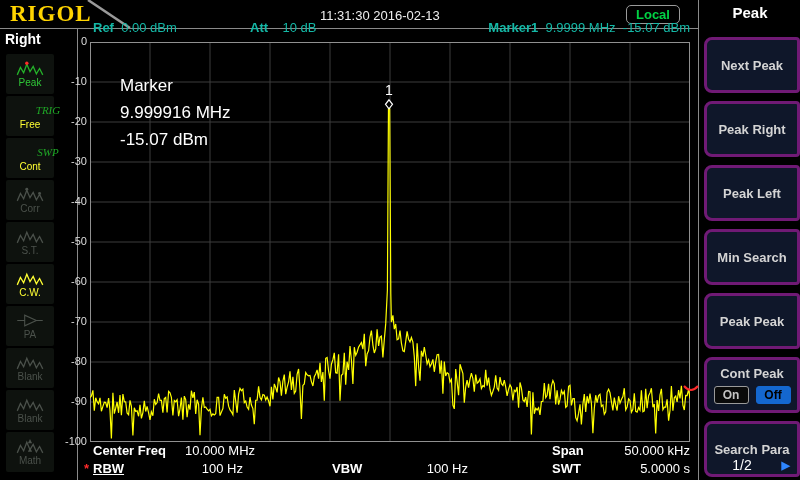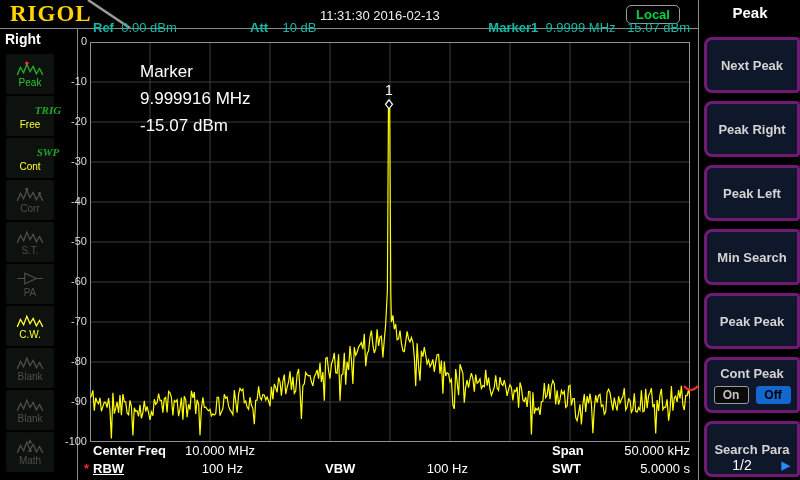--- a/index.html
+++ b/index.html
@@ -12,29 +12,29 @@
   #clock{position:absolute;left:320px;top:8px;font-size:13px;color:#eee;}
   #local-badge{position:absolute;left:626px;top:5px;border:1px solid #9a9a9a;border-radius:5px;
         padding:1px 9px;font-size:13px;font-weight:bold;color:#00d344;}
   .hdiv{position:absolute;background:#8a8a8a;}
   
   #status-title{position:absolute;left:5px;top:31px;font-size:14px;font-weight:bold;color:#fff;}
   #status-col{position:absolute;left:6px;top:54px;width:48px;}
   .tile{width:48px;height:40px;margin-bottom:2px;background:#0e120e;border-radius:2px;
         display:flex;flex-direction:column;align-items:center;justify-content:center;}
   .tile .ticon{height:18px;display:flex;align-items:center;justify-content:center;}
-  .tile .ticon-text{font-family:"Liberation Serif",serif;font-style:italic;font-weight:bold;
+  .tile .ticon-text{font-family:"Liberation Serif",serif;font-style:italic;font-weight:normal;
         font-size:11px;line-height:14px;margin-left:36px;}
   .tile .tlabel{font-size:10px;line-height:12px;}
   
   #hdr-ref-label,#hdr-att-label,#hdr-mk-label{font-weight:bold;}
   .hdr{position:absolute;top:20px;font-size:13px;color:#14b8a6;white-space:pre;}
   #plot-svg{position:absolute;left:90px;top:42px;}
   .ylab{position:absolute;width:27px;text-align:right;font-size:11px;color:#ddd;}
-  #marker-note{position:absolute;left:120px;top:58px;font-size:17px;line-height:27px;color:#fff;margin-left:20px;}
+  #marker-note{position:absolute;left:120px;top:72px;font-size:17px;line-height:27px;color:#fff;}
   #trace-end{position:absolute;left:683px;top:384px;}
   
   .bb{position:absolute;font-size:13px;white-space:pre;}
   .bb b{font-weight:bold;}
   #rbw-star{color:#ff2a2a;font-weight:bold;}
   
   #menu-panel{position:absolute;left:700px;top:0;width:100px;height:480px;}
   #menu-title{position:absolute;left:0;top:4px;width:100px;text-align:center;
         font-size:15px;font-weight:bold;color:#fff;}
   #menu-buttons{position:absolute;left:4px;top:37px;width:92px;}
@@ -102,32 +102,32 @@
         <div class="ticon">
           <svg width="30" height="17" viewBox="0 0 28 16">
             <polyline points="2,14 5,7 8,12 11,4 14,11 17,6 20,13 23,8 26,14" fill="none" stroke="#4b514b" stroke-width="1.2"></polyline>
           </svg>
         </div>
         <div class="tlabel" style="color: rgb(75, 81, 75);">S.T.</div>
       </div>
       <div class="tile">
         <div class="ticon">
           <svg width="30" height="17" viewBox="0 0 28 16">
+            <polyline points="2,14 5,7 8,12 11,4 14,11 17,6 20,13 23,8 26,14" fill="none" stroke="#ffff33" stroke-width="1.2"></polyline>
+          </svg>
+        </div>
+        <div class="tlabel" style="color: rgb(255, 255, 51);">C.W.</div>
+      </div>
+      <div class="tile">
+        <div class="ticon">
+          <svg width="30" height="17" viewBox="0 0 28 16">
             <path d="M2,8 H9 M9,3 V13 L20,8 Z M20,8 H26" stroke="#4b514b" fill="none"></path>
           </svg>
         </div>
         <div class="tlabel" style="color: rgb(75, 81, 75);">PA</div>
-      </div>
-      <div class="tile">
-        <div class="ticon">
-          <svg width="30" height="17" viewBox="0 0 28 16">
-            <polyline points="2,14 5,7 8,12 11,4 14,11 17,6 20,13 23,8 26,14" fill="none" stroke="#ffff33" stroke-width="1.2"></polyline>
-          </svg>
-        </div>
-        <div class="tlabel" style="color: rgb(255, 255, 51);">C.W.</div>
       </div>
       <div class="tile">
         <div class="ticon">
           <svg width="30" height="17" viewBox="0 0 28 16">
             <polyline points="2,14 5,7 8,12 11,4 14,11 17,6 20,13 23,8 26,14" fill="none" stroke="#4b514b" stroke-width="1.2"></polyline>
           </svg>
         </div>
         <div class="tlabel" style="color: rgb(75, 81, 75);">Blank</div>
       </div>
       <div class="tile">
@@ -199,21 +199,21 @@
     <path d="M1,2 Q8,10 15,2" stroke="#ff2a2a" stroke-width="2" fill="none"></path>
   </svg>
 
   <span class="bb" style="left:93px;top:443px;"><b>Center Freq</b></span>
   <span class="bb" style="left:185px;top:443px;">10.000 MHz</span>
   <span class="bb" style="left:552px;top:443px;"><b>Span</b></span>
   <span class="bb" style="right:110px;top:443px;margin-left:8px;">50.000 kHz</span>
   <span class="bb" id="rbw-star" style="left:84px;top:461px;">*</span>
   <span class="bb" style="left:93px;top:461px;text-decoration:underline;"><b>RBW</b></span>
   <span class="bb" style="left:185px;top:461px;width:58px;text-align:right;">100 Hz</span>
-  <span class="bb" style="left:325px;top:461px;"><b>VBW</b></span>
+  <span class="bb" style="left:332px;top:461px;"><b>VBW</b></span>
   <span class="bb" style="left:410px;top:461px;width:58px;text-align:right;">100 Hz</span>
   <span class="bb" style="left:552px;top:461px;"><b>SWT</b></span>
   <span class="bb" style="right:110px;top:461px;">5.0000 s</span>
 
   <div id="menu-panel">
     <div id="menu-title">Peak</div>
     <div id="menu-buttons">
         <div class="mbtn">
           <div>Next Peak</div>
         </div>

